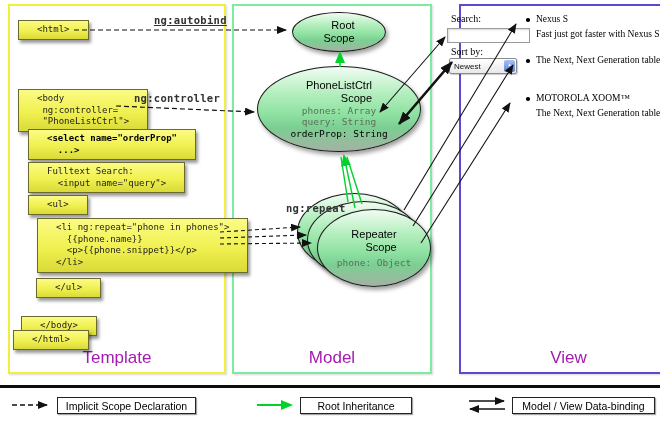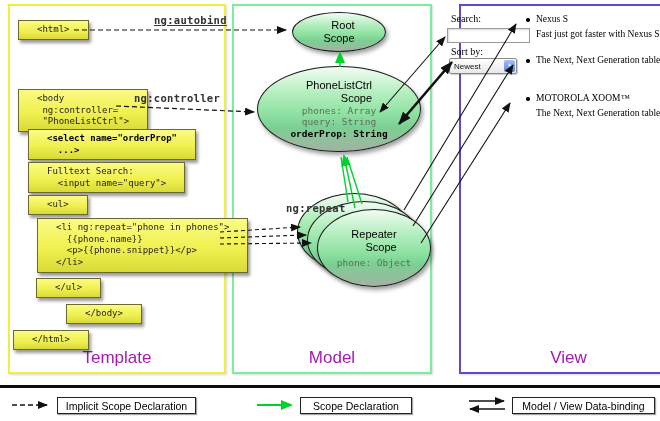--- a/index.html
+++ b/index.html
@@ -19,21 +19,21 @@
   .codebox.bold{font-weight:bold;color:#000;}
   .anno{position:absolute;z-index:4;font:bold 10.5px "DejaVu Sans Mono","Liberation Mono",monospace;
         color:#333;letter-spacing:.3px;}
   .ellipse{position:absolute;border-radius:50%;border:1.5px solid #1b1b1b;
            background:linear-gradient(180deg,#f1fcf3 0%,#b6efc0 30%,#8fe2a2 55%,#7bcf92 72%,#a4b2a3 100%);
            box-shadow:2px 3px 4px rgba(0,0,0,.38);
            display:flex;flex-direction:column;align-items:center;justify-content:center;
            text-align:center;}
   .etitle{font:11px/1.2 "Liberation Sans",sans-serif;color:#000;white-space:pre;text-align:right;}
   .eprop{font:9.5px/1.2 "DejaVu Sans Mono","Liberation Mono",monospace;color:#5d6e5d;white-space:pre;}
-  .eprop.bold{font-weight:bold;color:#000;}
+  .eprop.bold{font-weight:normal;color:#000;}
   .ell-root{left:292px;top:12px;width:92px;height:38px;z-index:3;}
   .ell-ctrl{left:257px;top:66px;width:162px;height:84px;z-index:3;}
   .ell-rep1{left:297px;top:193px;width:112px;height:76px;z-index:2;}
   .ell-rep2{left:307px;top:201px;width:112px;height:76px;z-index:3;}
   .ell-rep3{left:317px;top:209px;width:112px;height:76px;z-index:4;}
   .vlabel{position:absolute;z-index:3;font:10px "Liberation Serif",serif;color:#000;}
   .vinput{position:absolute;z-index:3;left:447px;top:28px;width:77px;height:13px;
           border:1px solid #9a9a9a;background:#fff;box-shadow:inset 1px 1px 2px rgba(0,0,0,.15);
           font:9px "Liberation Sans",sans-serif;padding:0 2px;}
   .vselect{position:absolute;z-index:3;left:449px;top:58px;width:66px;height:14px;
@@ -77,21 +77,21 @@
   <div class="codebox bold" style="left:28px;top:129px;">&lt;select name="orderProp"
   ...&gt;</div>
   <div class="codebox" style="left:28px;top:162px;">Fulltext Search:
   &lt;input name="query"&gt;</div>
   <div class="codebox" style="left:28px;top:195px;">&lt;ul&gt;</div>
   <div class="codebox" style="left:37px;top:218px;">&lt;li ng:repeat="phone in phones"&gt;
   {{phone.name}}
   &lt;p&gt;{{phone.snippet}}&lt;/p&gt;
 &lt;/li&gt;</div>
   <div class="codebox" style="left:36px;top:278px;">&lt;/ul&gt;</div>
-  <div class="codebox" style="left:21px;top:304px;margin-left:45px;">&lt;/body&gt;</div>
+  <div class="codebox" style="left:21px;top:316px;">&lt;/body&gt;</div>
   <div class="codebox" style="left:13px;top:330px;">&lt;/html&gt;</div>
 
   <div class="anno" style="left:154px;top:14px;text-decoration:underline;">ng:autobind</div>
   <div class="anno" style="left:134px;top:92px;">ng:controller</div>
   <div class="anno" style="left:238px;top:202px;padding-left:48px;">ng:repeat</div>
 
   <div class="ellipse ell-root">
     <div class="etitle">Root
 Scope</div>
   </div>
@@ -137,21 +137,21 @@
   <div class="vitem" style="top:93px;">
     <span class="dot"></span>
     <div class="vtext">
       <div class="vtitle">MOTOROLA XOOM™</div>
       <div class="vdesc">The Next, Next Generation tablet.</div>
     </div>
   </div>
 
   <div class="divider"></div>
   <div class="legendbox lb1">Implicit Scope Declaration</div>
-  <div class="legendbox lb2">Scope Declaration</div>
+  <div class="legendbox lb2">Root Inheritance</div>
   <div class="legendbox lb3">Model / View Data-binding</div>
 
   <svg class="arrows" viewBox="0 0 660 421">
     <defs>
       <marker id="mb" markerUnits="userSpaceOnUse" markerWidth="10" markerHeight="8" refX="9" refY="4" orient="auto">
         <path d="M0,0 L10,4 L0,8 Z" fill="#111"></path>
       </marker>
       <marker id="mbr" markerUnits="userSpaceOnUse" markerWidth="10" markerHeight="8" refX="9" refY="4" orient="auto-start-reverse">
         <path d="M0,0 L10,4 L0,8 Z" fill="#111"></path>
       </marker>

